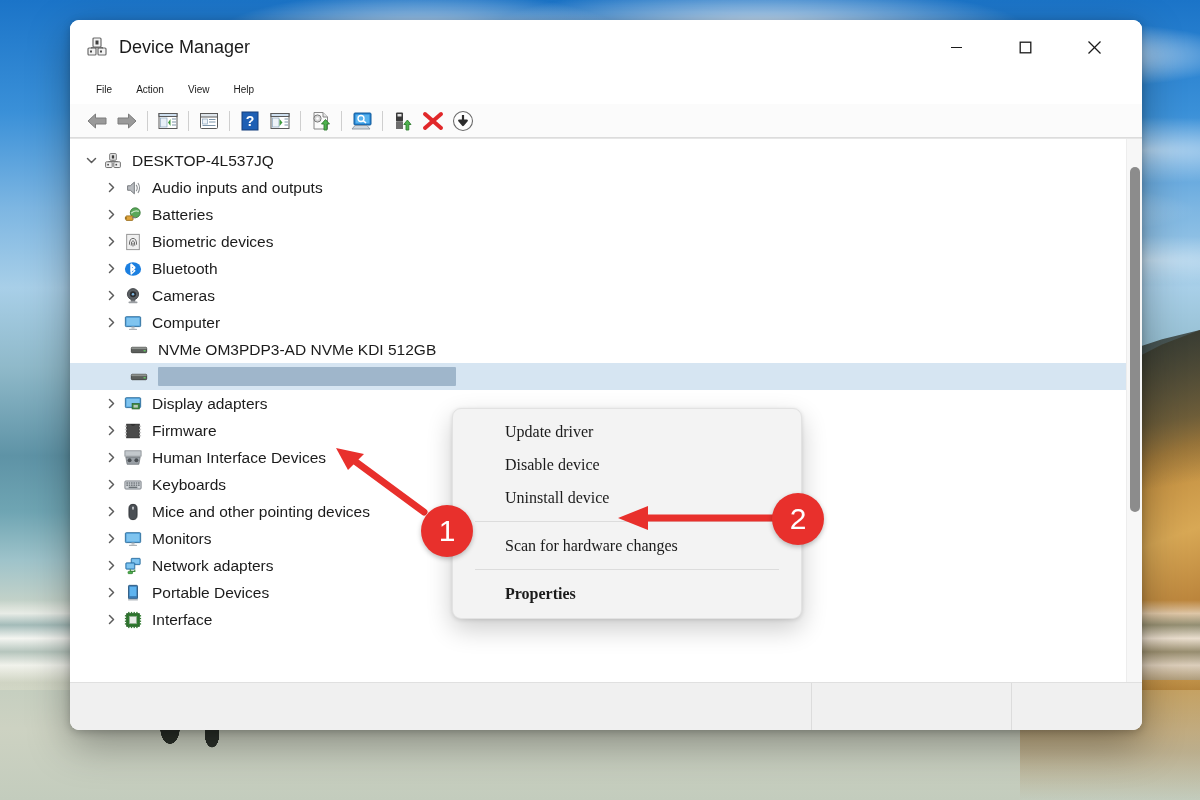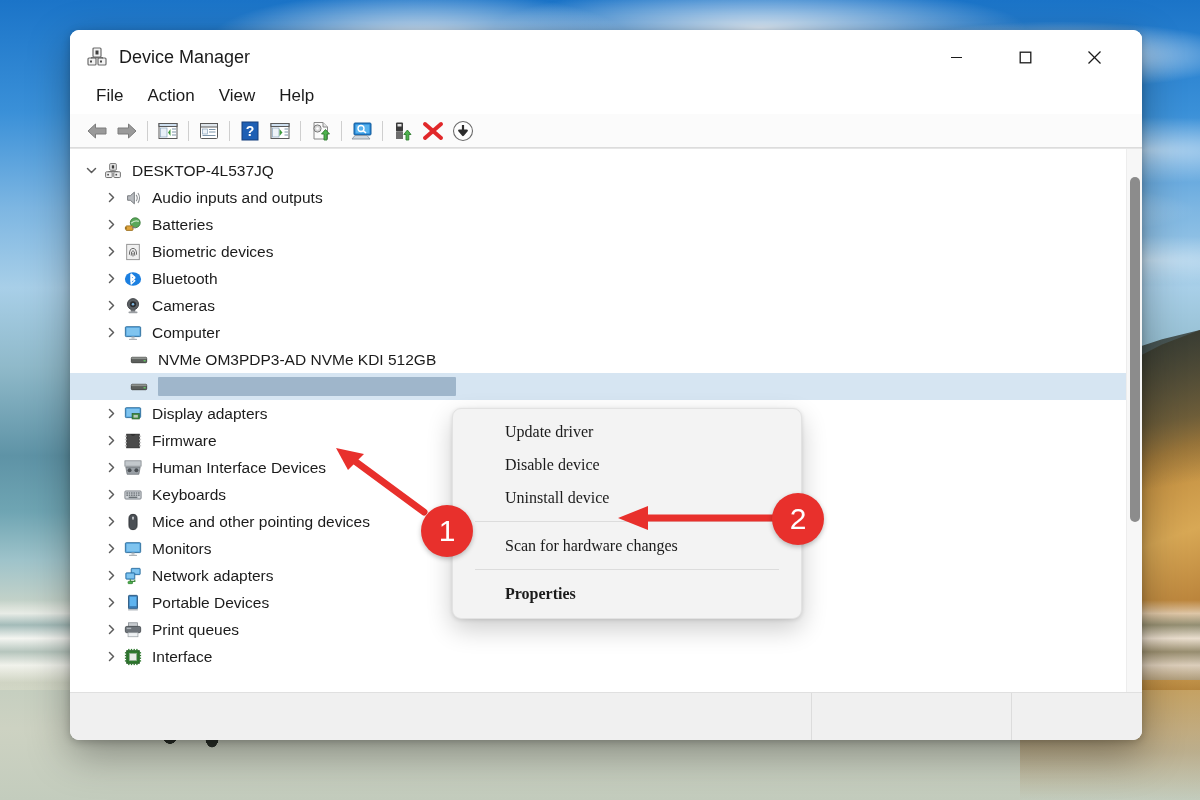--- a/index.html
+++ b/index.html
@@ -88,21 +88,21 @@
     position: absolute; left: 140px; top: 700px; width: 120px; height: 60px;
     background:
       radial-gradient(ellipse 16px 26px at 30px 28px, #2a2f28 0%, #2a2f28 60%, rgba(0,0,0,0) 62%),
       radial-gradient(ellipse 12px 22px at 72px 34px, #2b302a 0%, #2b302a 60%, rgba(0,0,0,0) 62%);
     pointer-events: none;
   }
 
   
   #window {
     position: absolute;
-    left: 70px; top: 30px;
+    left: 70px; top: 20px;
     width: 1072px; height: 710px;
     background: #ffffff;
     border-radius: 9px;
     box-shadow: 0 14px 42px rgba(0,0,0,.35), 0 2px 8px rgba(0,0,0,.22);
     overflow: hidden;
     display: flex; flex-direction: column;
   }
 
   
   #titlebar {
@@ -124,24 +124,24 @@
     background: transparent; border: none; cursor: default;
   }
   .cap-btn svg { display:block; }
   #btn-close { margin-right: 24px; }
   #btn-max { margin-right: 22px; }
   #btn-min { margin-right: 22px; }
 
   
   #menubar {
     height: 30px; flex: 0 0 30px;
-    display: flex; 
+    display: flex; align-items: center;
     padding-left: 14px;
     background: #ffffff;
-    font-size: 17px; color: #1b1b1b;
+    font-size: 10px; color: #1b1b1b;
   }
   .menu-item { padding: 2px 12px; cursor: default; }
 
   
   #toolbar {
     height: 34px; flex: 0 0 34px;
     display: flex; align-items: center;
     padding-left: 12px;
     background: #fbfbfb;
     border-bottom: 1px solid #dcdcdc;
@@ -710,37 +710,20 @@
           <span class="ico">
             <svg width="18" height="18" viewBox="0 0 20 20">
               <rect x="5" y="1.5" width="10" height="15" rx="1" fill="#3a79b0" stroke="#2a587f" stroke-width="1"></rect>
               <rect x="6.2" y="3" width="7.6" height="10.5" fill="#5fb4ef"></rect>
               <rect x="4.5" y="16.8" width="11" height="1.6" rx=".6" fill="#b6bcc1"></rect>
             </svg>
           </span>
           <span class="label">Portable Devices</span>
         </div>
 
-        <div class="row lvl1">
-          <span class="chev">
-            <svg width="11" height="11" viewBox="0 0 11 11">
-                <path d="M3.5 1.5 L7.5 5.5 L3.5 9.5" fill="none" stroke="#5c5c5c" stroke-width="1.5" stroke-linecap="round" stroke-linejoin="round"></path>
-              </svg>
-          </span>
-          <span class="ico">
-            <svg width="18" height="18" viewBox="0 0 20 20">
-              <rect x="5" y="2" width="10" height="4" fill="#c8ccd0" stroke="#818魔" stroke-width="0"></rect>
-              <rect x="5" y="2" width="10" height="4" fill="#c8ccd0" stroke="#81878c" stroke-width=".8"></rect>
-              <rect x="1.5" y="6" width="17" height="7" rx="1.6" fill="#6e747a" stroke="#4b5055" stroke-width="1"></rect>
-              <rect x="3" y="7.4" width="5" height="1.6" fill="#aeb4b9"></rect>
-              <rect x="4.5" y="13" width="11" height="4.5" fill="#eef1f3" stroke="#9aa0a5" stroke-width=".8"></rect>
-            </svg>
-          </span>
-          <span class="label">Print queues</span>
-        </div>
 
         <div class="row lvl1">
           <span class="chev">
             <svg width="11" height="11" viewBox="0 0 11 11">
                 <path d="M3.5 1.5 L7.5 5.5 L3.5 9.5" fill="none" stroke="#5c5c5c" stroke-width="1.5" stroke-linecap="round" stroke-linejoin="round"></path>
               </svg>
           </span>
           <span class="ico">
             <svg width="18" height="18" viewBox="0 0 20 20">
               <rect x="3" y="3" width="14" height="14" fill="#2f7a2f" stroke="#1f5220" stroke-width="1"></rect>

